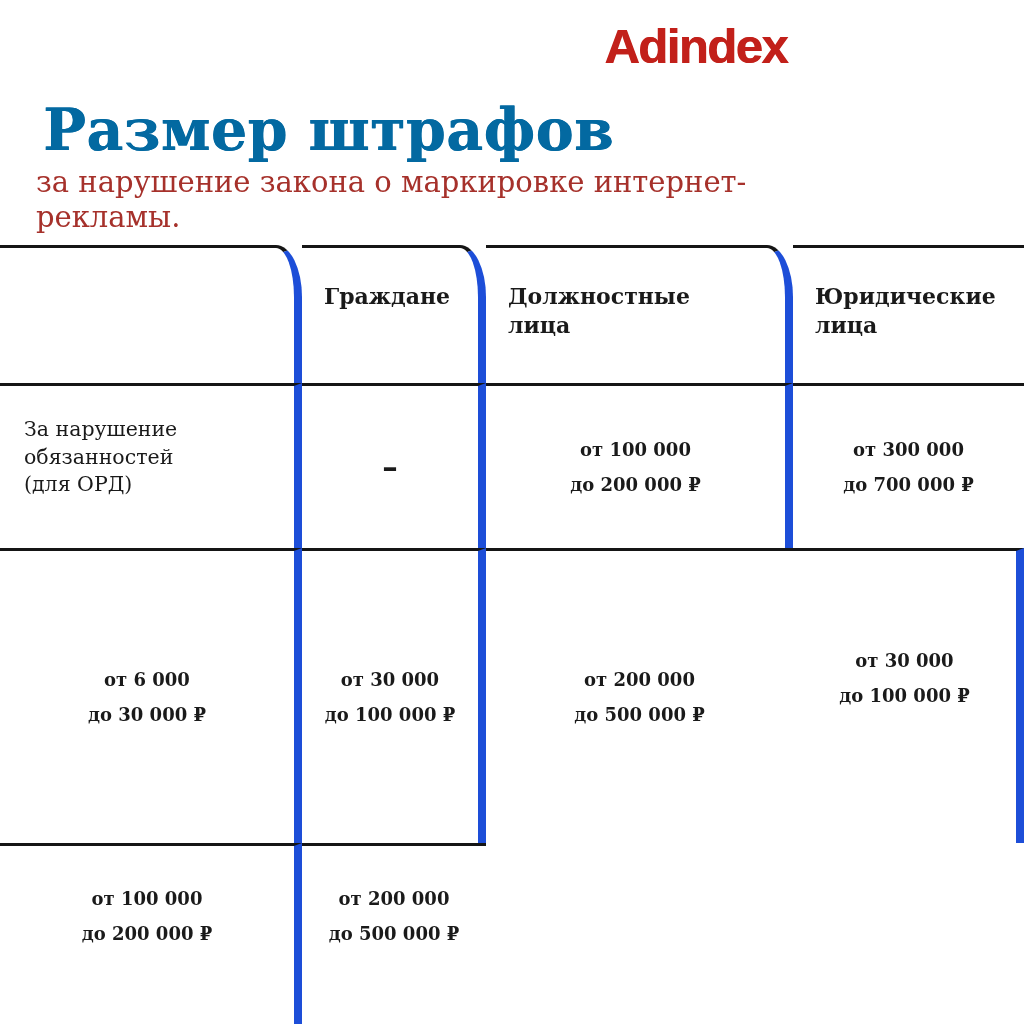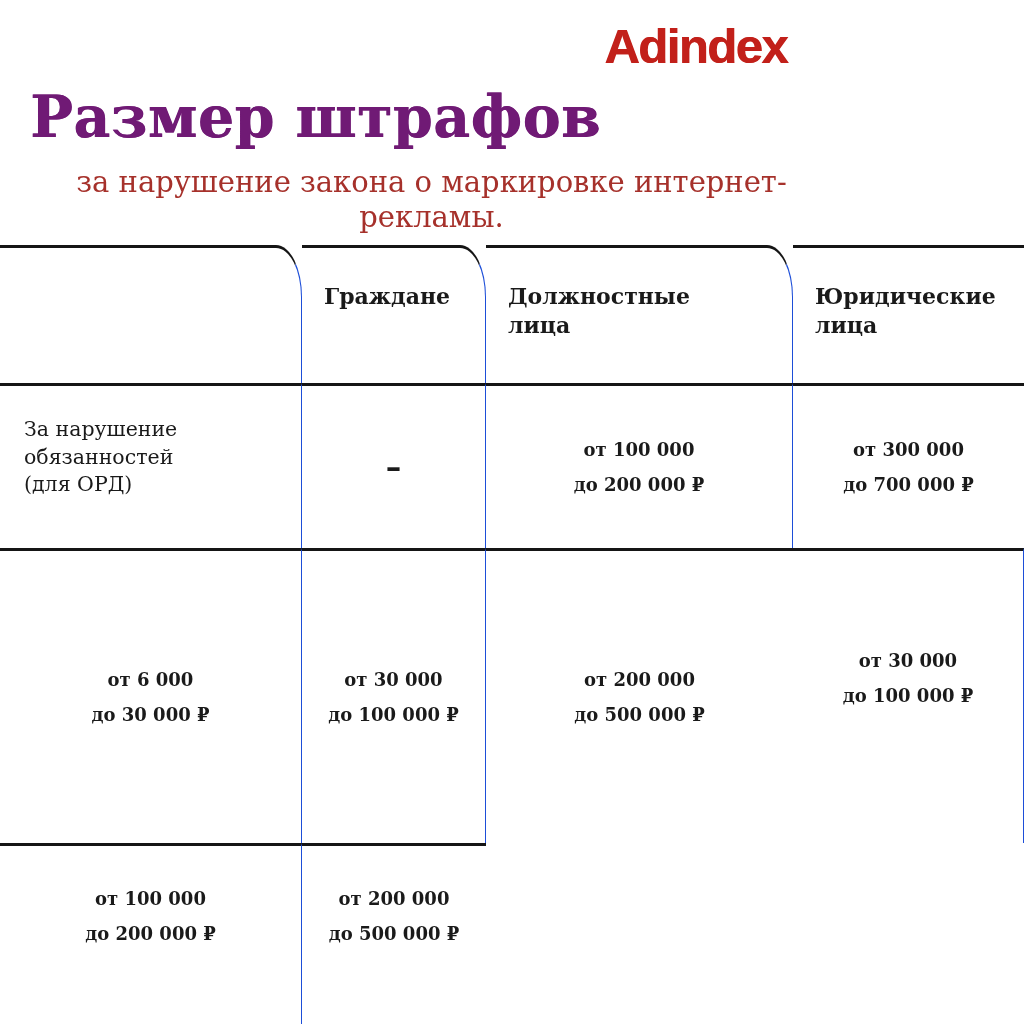--- a/index.html
+++ b/index.html
@@ -14,43 +14,42 @@
 
   .logo {
     position: absolute; top: 18px; right: 40px;
     font-family: "Liberation Sans", "DejaVu Sans", sans-serif;
     font-weight: bold; font-size: 49px; letter-spacing: -1.5px;
     color: #c2201a;
     text-shadow: 0.7px 0 0 currentColor;
   }
 
   .title {
-    position: absolute; top: 86px; left: 30px; margin: 0;
+    position: absolute; top: 86px; left: 30px; margin: 13px;
     font-size: 57px; line-height: 1.1; font-weight: bold;
-    letter-spacing: 0.5px; color: #701a75;
+    letter-spacing: 0.5px; color: #0369a1;
     text-shadow: 0.5px 0 0 currentColor;
   }
 
   .subtitle {
     position: absolute; top: 165px; left: 36px;
     font-size: 29px; line-height: 1.2;
     color: #a6312b;
-    text-align: center;
   }
 
   .fines-table {
     position: absolute; left: 0; top: 245px;
     width: 1024px; height: 779px;
     display: grid;
     grid-template-columns: 302px 184px 307px 231px;
     grid-template-rows: 138px 165px 295px 181px;
   }
   .cell { box-sizing: border-box; white-space: pre-line; }
   .bt { border-top: 3px solid #151515; }
-  .br { border-right: 1px solid #1d4ed8; }
+  .br { border-right: 8px solid #1d4ed8; }
   .curve { border-top-right-radius: 26px 52px; }
 
   .hdr {
     padding: 34px 8px 0 22px;
     font-weight: bold; font-size: 22px; line-height: 29px;
   }
   .label {
     padding: 30px 8px 0 24px;
     font-size: 20.5px; line-height: 27.5px;
   }

